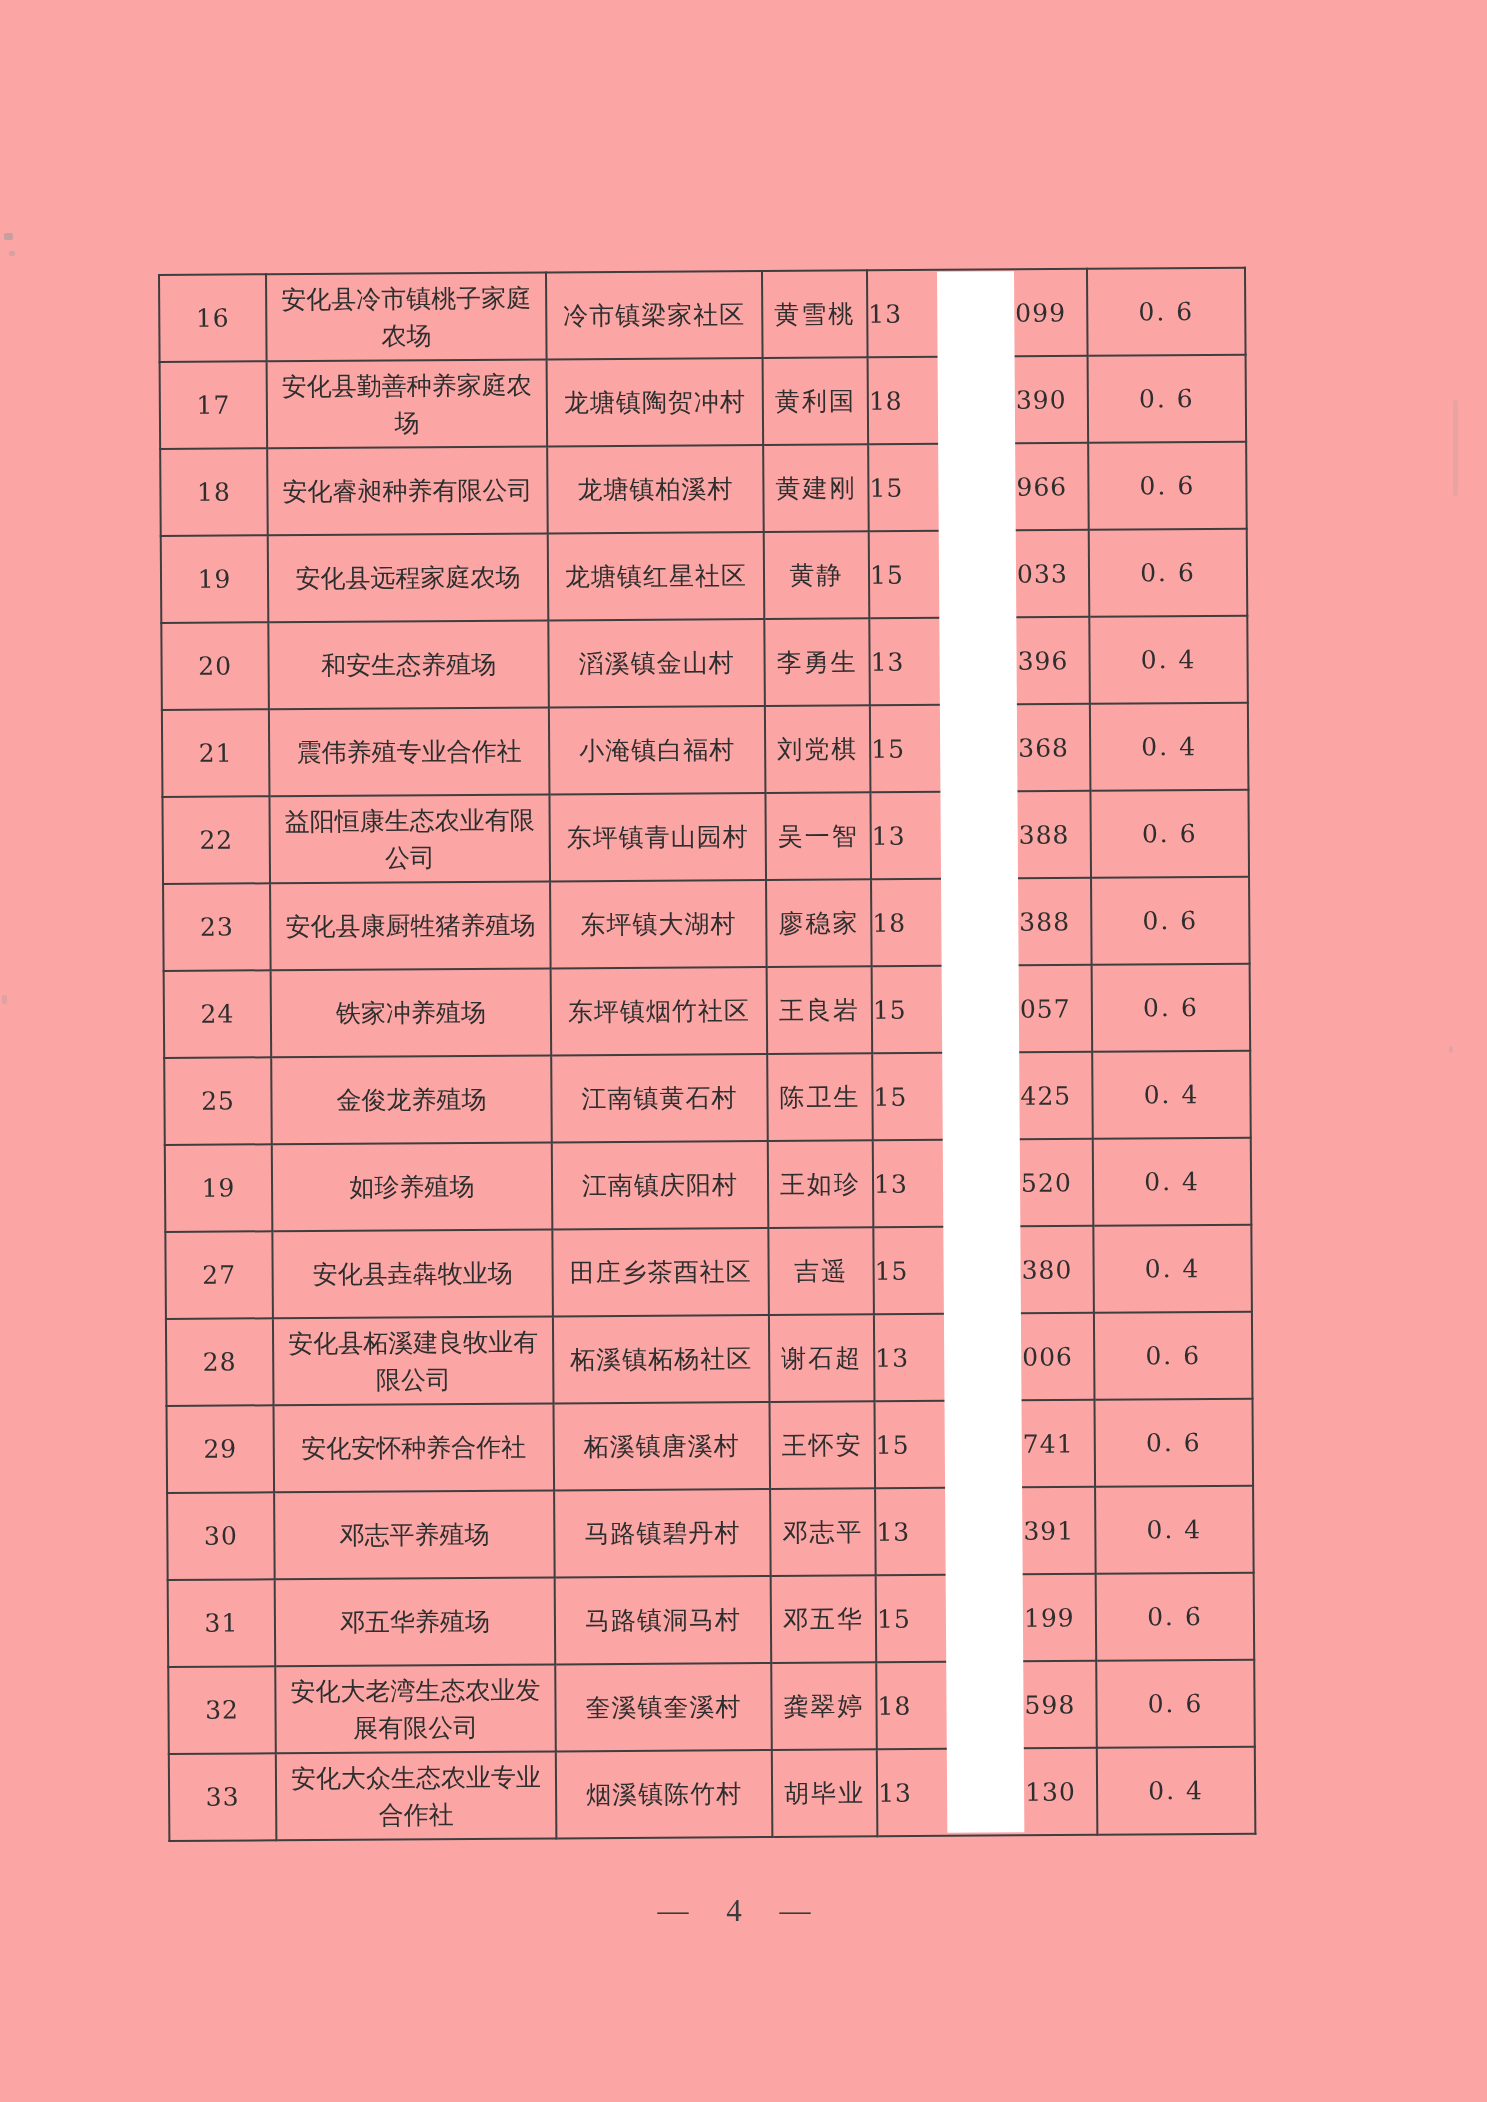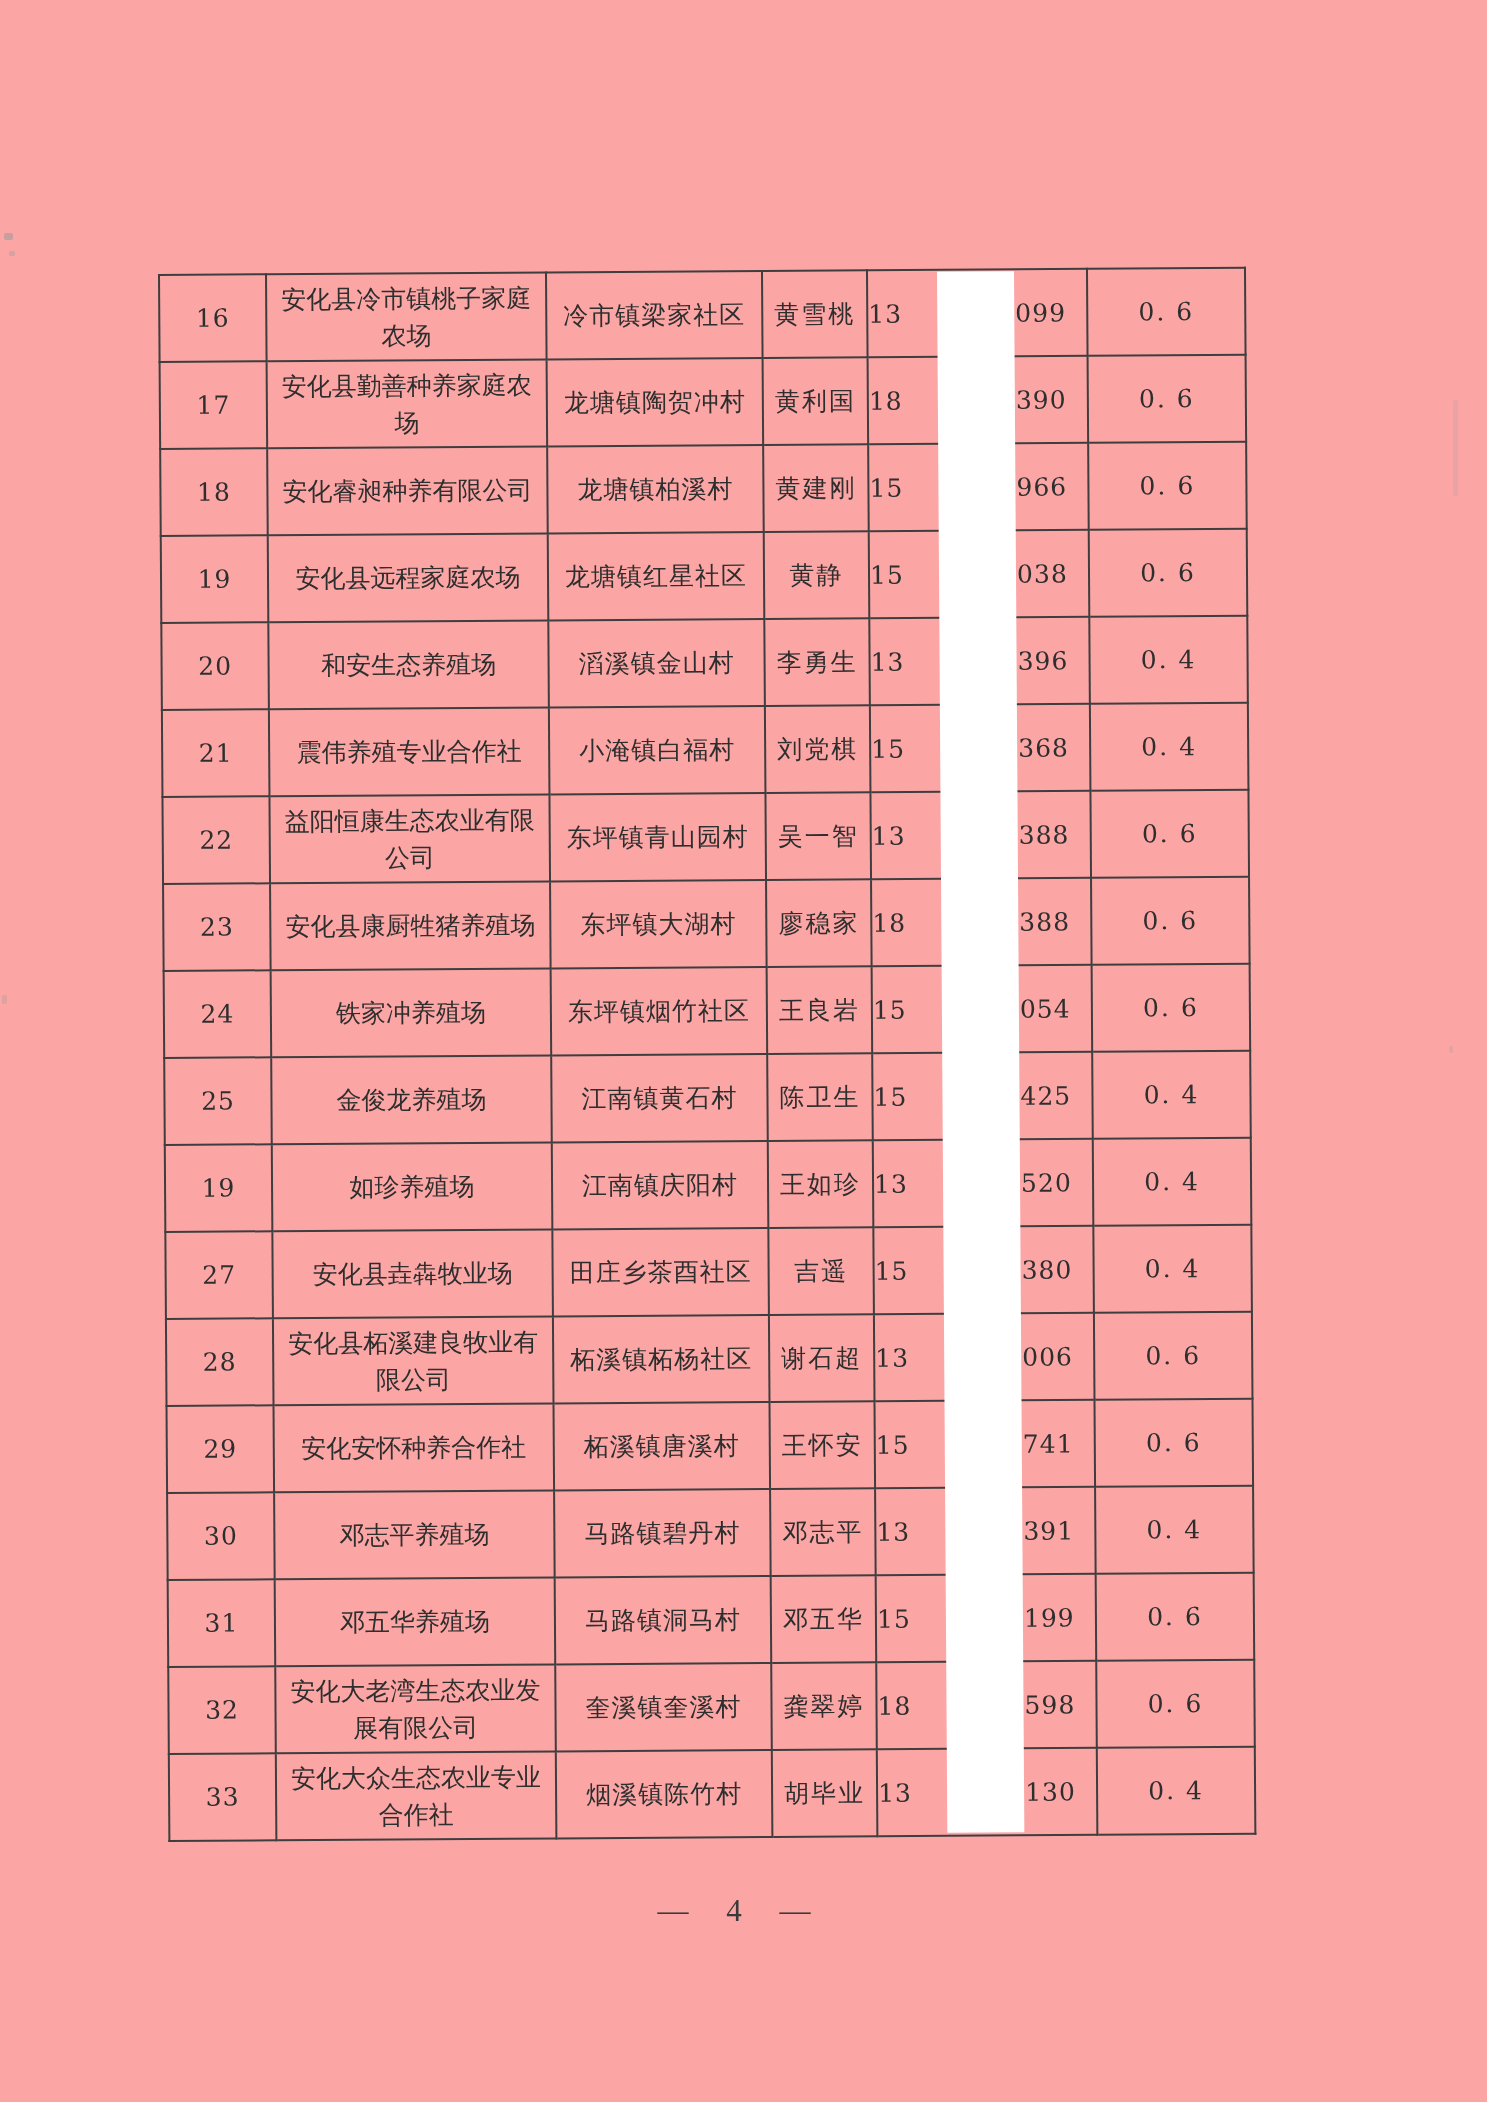--- a/index.html
+++ b/index.html
@@ -125,21 +125,21 @@
     <td class="c-value">0. 6</td>
   </tr>
 
   <tr>
     <td class="c-no">19</td>
     <td class="c-name">安化县远程家庭农场</td>
     <td class="c-village">龙塘镇红星社区</td>
     <td class="c-person">黄静</td>
     <td class="c-phone">
       <span class="ph-l">15</span>
-      <span class="ph-r">038</span>
+      <span class="ph-r">033</span>
     </td>
     <td class="c-value">0. 6</td>
   </tr>
 
   <tr>
     <td class="c-no">20</td>
     <td class="c-name">和安生态养殖场</td>
     <td class="c-village">滔溪镇金山村</td>
     <td class="c-person">李勇生</td>
     <td class="c-phone">
@@ -185,21 +185,21 @@
     <td class="c-value">0. 6</td>
   </tr>
 
   <tr>
     <td class="c-no">24</td>
     <td class="c-name">铁家冲养殖场</td>
     <td class="c-village">东坪镇烟竹社区</td>
     <td class="c-person">王良岩</td>
     <td class="c-phone">
       <span class="ph-l">15</span>
-      <span class="ph-r">054</span>
+      <span class="ph-r">057</span>
     </td>
     <td class="c-value">0. 6</td>
   </tr>
 
   <tr>
     <td class="c-no">25</td>
     <td class="c-name">金俊龙养殖场</td>
     <td class="c-village">江南镇黄石村</td>
     <td class="c-person">陈卫生</td>
     <td class="c-phone">

